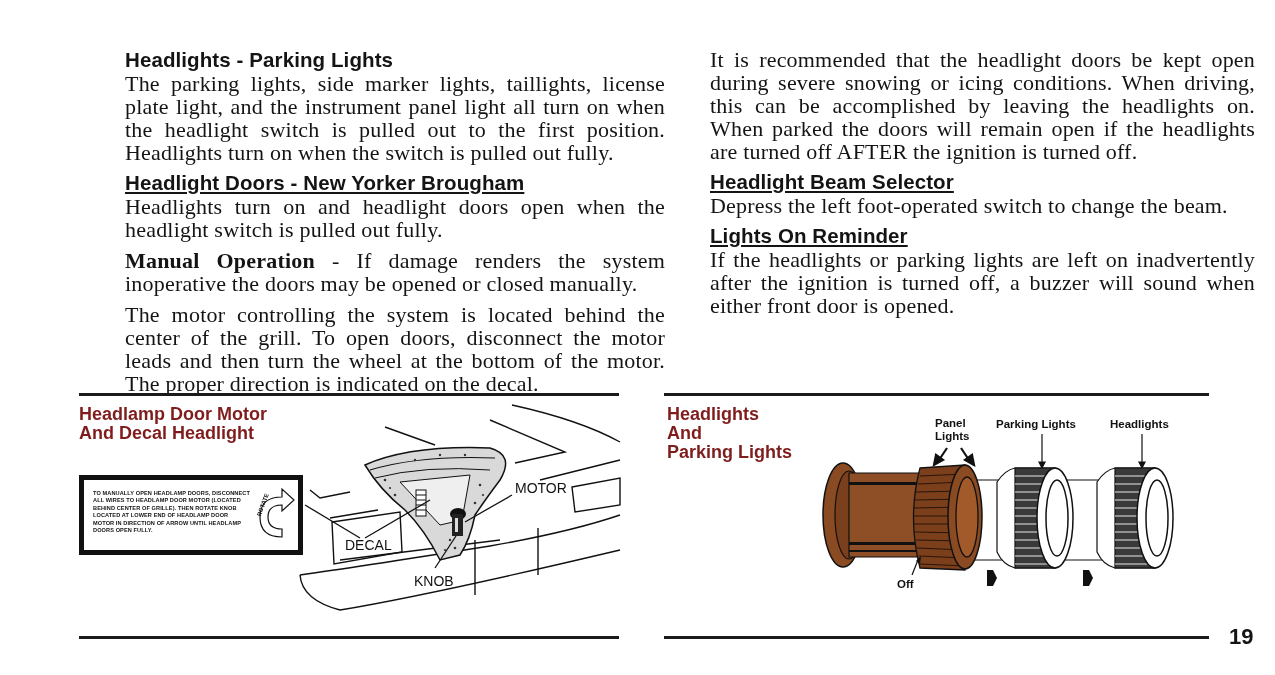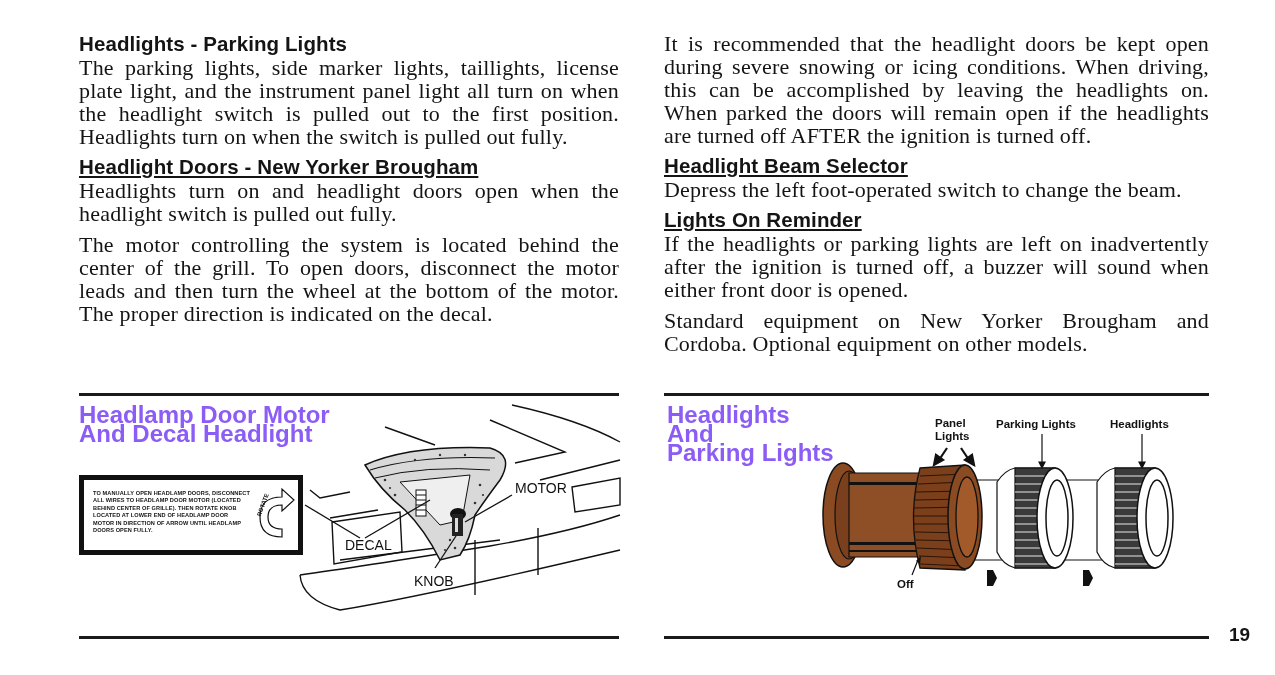--- a/index.html
+++ b/index.html
@@ -1,43 +1,43 @@
 <!DOCTYPE html>
 <html><head>
 <meta charset="utf-8">
 <style>
   html, body { margin: 0; padding: 0; }
   body {
     width: 1275px; height: 675px; background: #ffffff; position: relative; overflow: hidden;
     color: #141414;
   }
-  .col { position: absolute; top: 32px; }
+  .col { position: absolute; top: 48px; margin-left: 46px; }
   .col.left { left: 79px; width: 540px; }
   .col.right { left: 664px; width: 545px; }
   h2 {
     font-family: "Liberation Sans", sans-serif; font-weight: bold; font-size: 20.5px;
     margin: 0; line-height: 24px; letter-spacing: 0.1px;
   }
   p {
     font-family: "Liberation Serif", serif; font-size: 22px; line-height: 23px;
     margin: 0; text-align: justify; text-align-last: left; letter-spacing: 0.2px;
   }
   .gap { margin-top: 7px; text-decoration: underline; }
   .gap-lg { margin-top: 8px; }
   b.inline { font-weight: bold; }
 
   .rule { position: absolute; height: 3px; background: #1a1a1a; }
   .fig-title {
     position: absolute; font-family: "Liberation Sans", sans-serif; font-weight: bold;
-    font-size: 24px; line-height: 19px; color: #8b5cf6; margin: 0;
+    font-size: 18px; line-height: 19px; color: #7f1d1d; margin: 0;
   }
   .fig { position: absolute; }
   .page-num {
     position: absolute; left: 1229px; top: 624px; font-family: "Liberation Sans", sans-serif;
-    font-weight: bold; font-size: 19px;
+    font-weight: bold; font-size: 22px;
   }
   .decal-box {
     position: absolute; left: 79px; top: 475px; width: 224px; height: 80px;
     border: 5px solid #111; box-sizing: border-box; background: #fff;
   }
   .decal-text {
     position: absolute; left: 9px; top: 10px; width: 158px;
     font-family: "Liberation Sans", sans-serif; font-weight: bold; font-size: 5.6px; line-height: 7.4px;
     text-transform: uppercase; letter-spacing: 0.1px;
   }
@@ -49,30 +49,30 @@
   }
 </style>
 </head>
 <body>
 
 <div class="col left">
   <h2>Headlights - Parking Lights</h2>
   <p>The parking lights, side marker lights, taillights, license plate light, and the instrument panel light all turn on when the headlight switch is pulled out to the first position. Headlights turn on when the switch is pulled out fully.</p>
   <h2 class="gap">Headlight Doors - New Yorker Brougham</h2>
   <p>Headlights turn on and headlight doors open when the headlight switch is pulled out fully.</p>
+  <p class="gap-lg"><b class="inline">Manual Operation</b><span> - If damage renders the system inoperative the doors may be opened or closed manually.</span></p>
   <p class="gap-lg">The motor controlling the system is located behind the center of the grill. To open doors, disconnect the motor leads and then turn the wheel at the bottom of the motor. The proper direction is indicated on the decal.</p>
 </div>
 
 <div class="col right">
   <p>It is recommended that the headlight doors be kept open during severe snowing or icing conditions. When driving, this can be accomplished by leaving the headlights on. When parked the doors will remain open if the headlights are turned off AFTER the ignition is turned off.</p>
   <h2 class="gap">Headlight Beam Selector</h2>
   <p>Depress the left foot-operated switch to change the beam.</p>
   <h2 class="gap">Lights On Reminder</h2>
   <p>If the headlights or parking lights are left on inadvertently after the ignition is turned off, a buzzer will sound when either front door is opened.</p>
-  <p class="gap-lg">Standard equipment on New Yorker Brougham and Cordoba. Optional equipment on other models.</p>
 </div>
 
 <div class="rule" style="left:79px;top:393px;width:540px;"></div>
 <div class="rule" style="left:79px;top:636px;width:540px;"></div>
 <div class="rule" style="left:664px;top:393px;width:545px;"></div>
 <div class="rule" style="left:664px;top:636px;width:545px;"></div>
 
 <div class="fig-title" style="left:79px;top:405px;">
   <div>Headlamp Door Motor</div>
   <div>And Decal Headlight</div>

